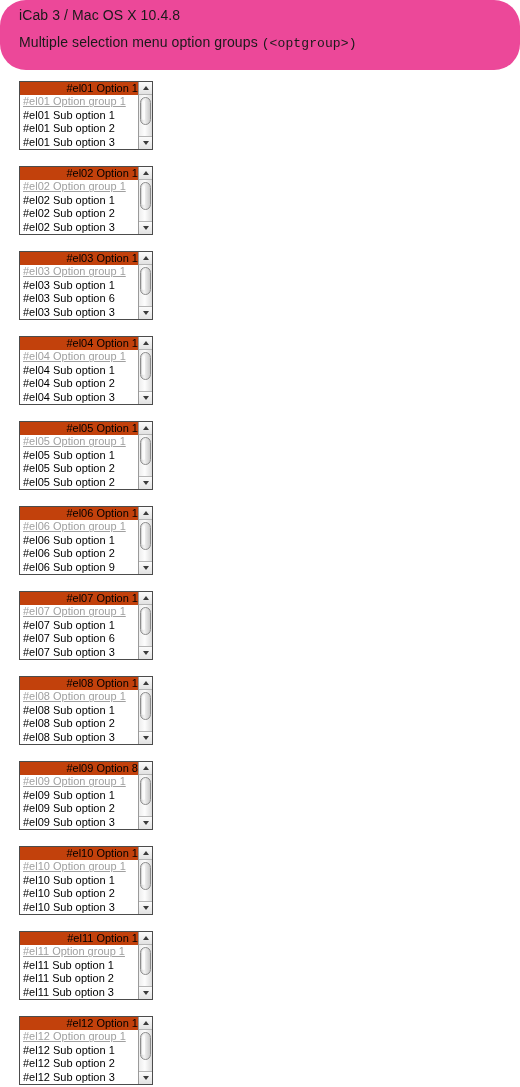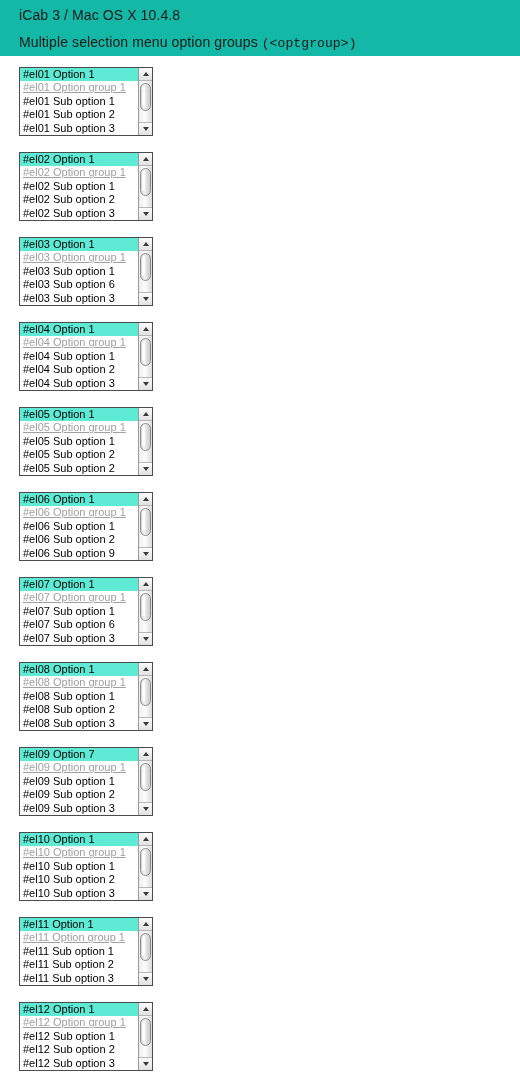--- a/index.html
+++ b/index.html
@@ -9,23 +9,24 @@
   body {
     width: 520px;
     height: 1087px;
     background: #ffffff;
     font-family: "Liberation Sans", sans-serif;
     overflow: hidden;
   }
 
   
   #header {
-    background: #14b8a6;
-    padding: 6px 0 3px 19px;
-    box-sizing: border-box;
+    background: #ec4899;
+    padding: 6px 0 17px 19px;
+    box-sizing: border-box;
+    border-radius: 26px;
   }
   #header .line1 {
     font-size: 14px;
     color: #1a1a1a;
     line-height: 19px;
     letter-spacing: 0.1px;
   }
   #header .line2 {
     font-size: 14px;
     color: #1a1a1a;
@@ -67,22 +68,23 @@
     font-size: 11px;
     line-height: 13.4px;
     height: 13.4px;
     color: #000000;
     white-space: nowrap;
     padding-left: 3px;
     box-sizing: border-box;
     overflow: hidden;
   }
   .opt.selected {
-    background: #5eead4;
+    background: #c2410c;
     color: #000000;
+    text-align: right;
   }
   .opt.group {
     color: #a0a0a0;
     text-decoration: underline;
   }
 
   
   .scrollbar {
     position: absolute;
     top: 0;
@@ -306,21 +308,21 @@
           <span class="tri"></span>
         </div>
         <div class="sb-thumb"></div>
         <div class="sb-btn down">
           <span class="tri"></span>
         </div>
       </div>
     </div>
     <div class="select-box">
       <div class="options">
-        <div class="opt selected">#el09 Option 7</div>
+        <div class="opt selected">#el09 Option 8</div>
         <div class="opt group">#el09 Option group 1</div>
         <div class="opt">#el09 Sub option 1</div>
         <div class="opt">#el09 Sub option 2</div>
         <div class="opt">#el09 Sub option 3</div>
       </div>
       <div class="scrollbar">
         <div class="sb-track"></div>
         <div class="sb-btn up">
           <span class="tri"></span>
         </div>

